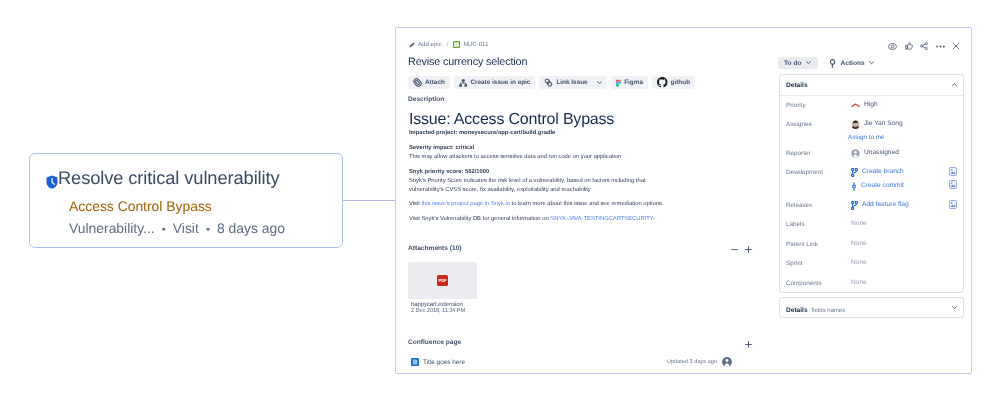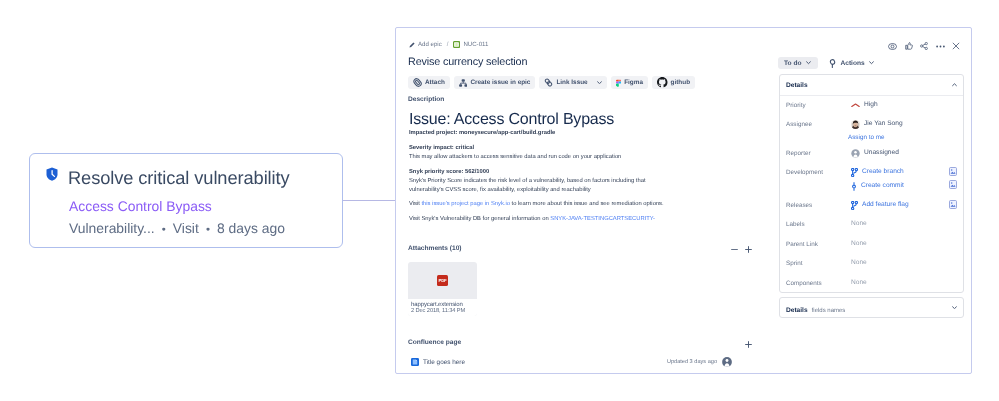--- a/index.html
+++ b/index.html
@@ -3,23 +3,23 @@
 <meta charset="utf-8">
 <style>
   html,body{margin:0;padding:0;background:#ffffff;}
   body{width:999px;height:401px;position:relative;overflow:hidden;
        font-family:"Liberation Sans", sans-serif;
        -webkit-font-smoothing:antialiased;text-rendering:geometricPrecision;color:#42526e;}
 
   
   .card{position:absolute;left:29px;top:153px;width:314px;height:95px;
         border:1px solid #aebeed;border-radius:6px;background:#fff;box-sizing:border-box;}
-  .card-title-row{position:absolute;left:16px;top:13px;display:flex;align-items:flex-start;gap:10px;}
+  .card-title-row{position:absolute;left:16px;top:13px;display:flex;align-items:flex-end;}
   .card-title{font-size:18.3px;line-height:22px;color:#3a4a63;letter-spacing:-0.1px;}
-  .card-sub{position:absolute;left:39px;top:44px;font-size:13.9px;line-height:16px;color:#8b5cf6;}
+  .card-sub{position:absolute;left:39px;top:44px;font-size:13.9px;line-height:16px;color:#a16207;}
   .card-meta{position:absolute;left:39px;top:66px;font-size:13.9px;line-height:16px;color:#5e6c84;white-space:nowrap;}
   .card-meta .sep{padding:0 3.2px;font-size:11.5px;position:relative;top:-0.5px;}
 
   .connector{position:absolute;left:343px;top:200px;width:53px;height:1px;background:#b6b8e4;}
 
   
   .panel{position:absolute;left:395px;top:27px;width:577px;height:347px;
          border:1.2px solid #c5cbee;border-radius:2px;background:#fff;box-sizing:border-box;}
 
   .crumbs{position:absolute;left:13px;top:13px;display:flex;align-items:center;gap:4px;

